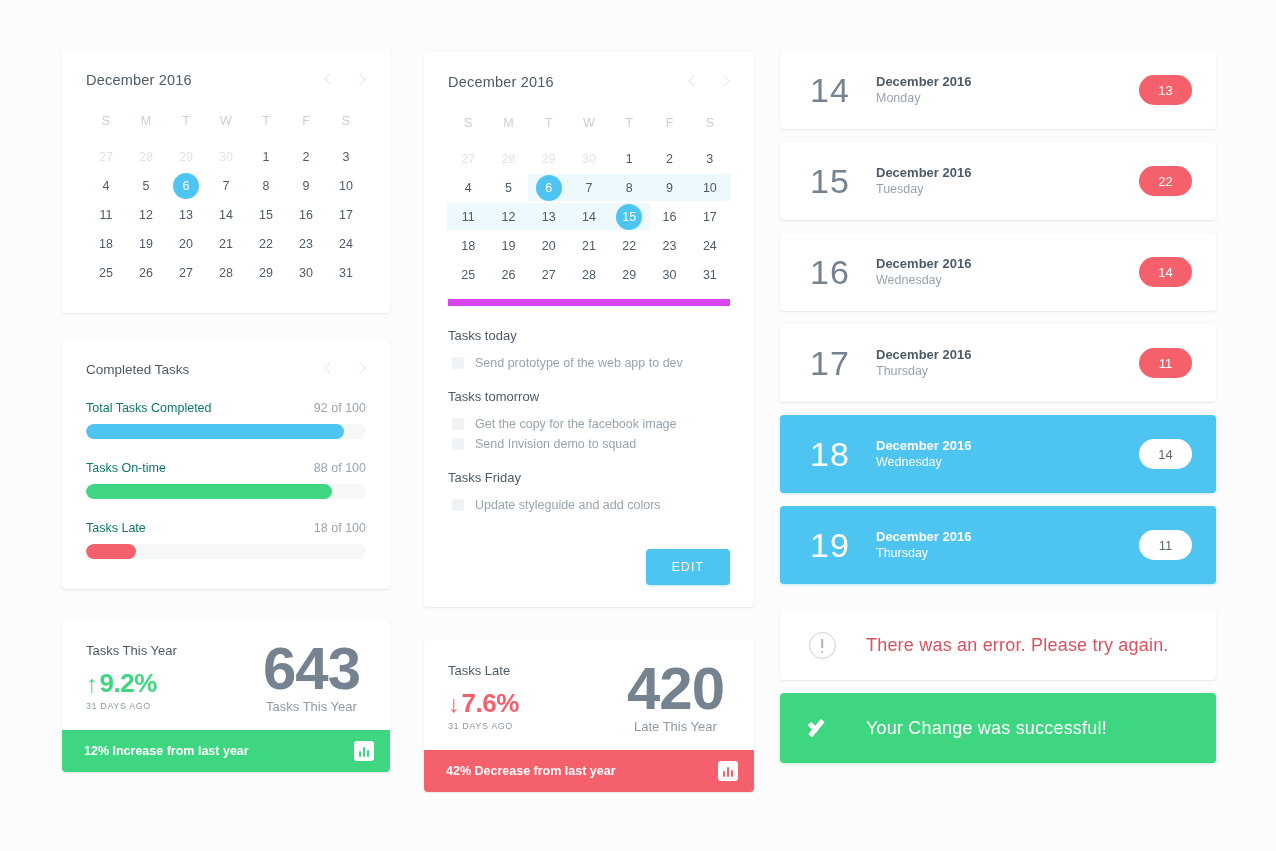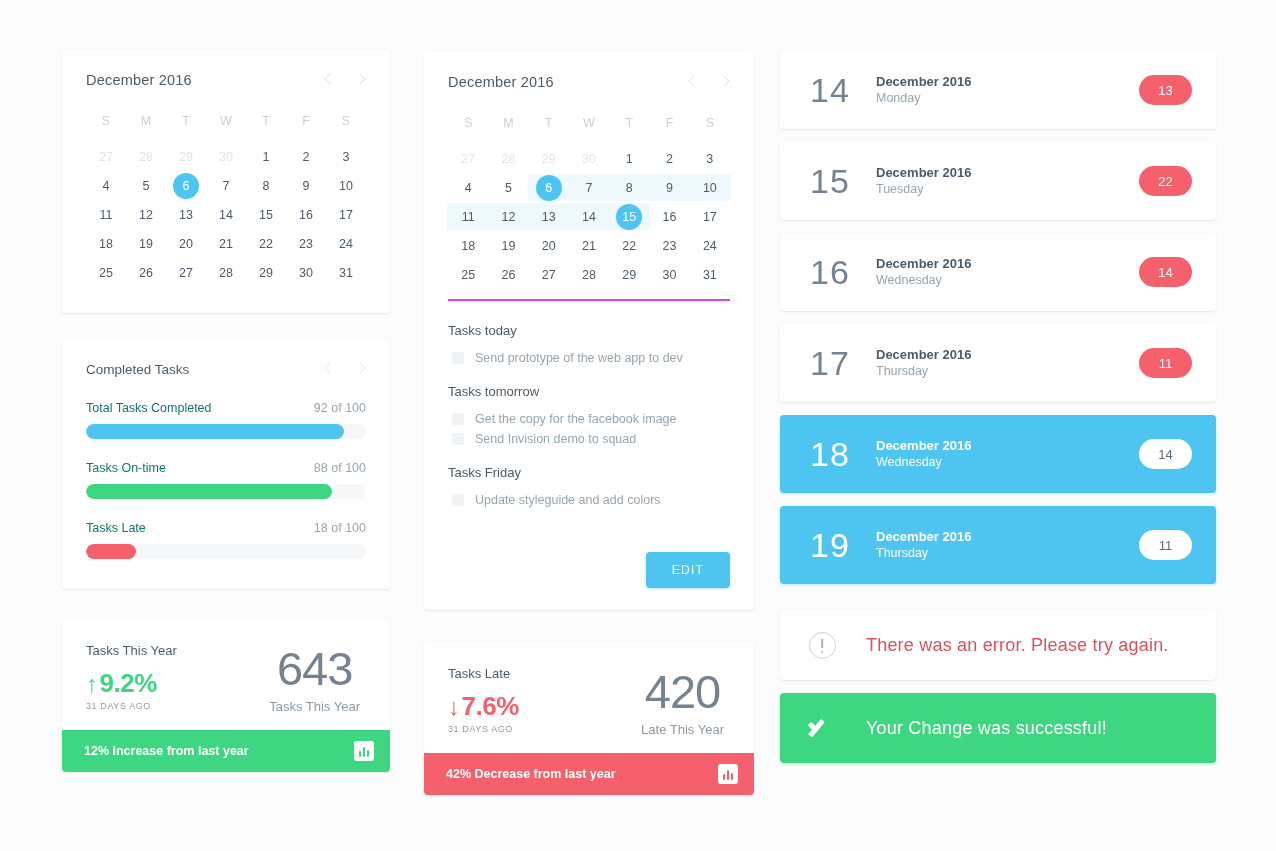--- a/index.html
+++ b/index.html
@@ -110,26 +110,26 @@
     content: "";
     position: absolute;
     z-index: 1;
     top: 1px; bottom: 1px;
     left: -1px; right: -1px;
     background: #eef9fe;
   }
 
   
   .tasks-wrap {
-    border-top: 2px solid #d946ef;
+    border-top: 7px solid #d946ef;
     margin: 0 24px;
     padding: 22px 0 0 0;
   }
   .task-group { margin-bottom: 16px; }
-  .task-group:last-of-type { margin-bottom: 16px; }
+  .task-group:last-of-type { margin-bottom: 8px; }
   .task-group-title {
     font-size: 13px;
     color: #4c5b67;
     margin-bottom: 10px;
   }
   .task-row {
     display: flex;
     align-items: center;
     gap: 11px;
     padding: 3px 0 3px 4px;
@@ -219,25 +219,25 @@
   .stat-delta.up   { color: #3ed680; }
   .stat-delta.down { color: #f4606c; }
   .stat-sub {
     font-size: 9px;
     letter-spacing: .6px;
     color: #8e9ba5;
     margin-top: 2px;
   }
   .stat-right { text-align: center; padding-right: 4px; }
   .stat-big {
-    font-size: 47px;
+    font-size: 60px;
     line-height: 56px;
     color: #74838f;
     letter-spacing: -1px;
-    font-weight: normal;
+    font-weight: bold;
   }
   .stat-big-label {
     font-size: 13px;
     color: #8d9aa4;
     margin-top: 2px;
   }
   .stat-banner {
     display: flex;
     align-items: center;
     justify-content: space-between;

